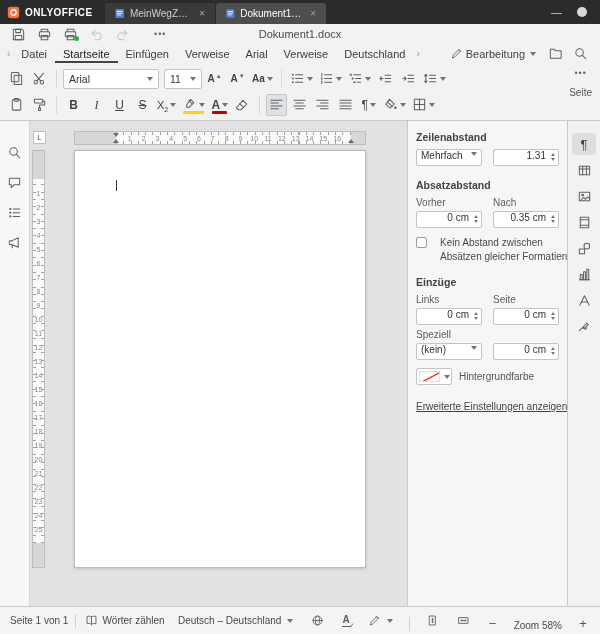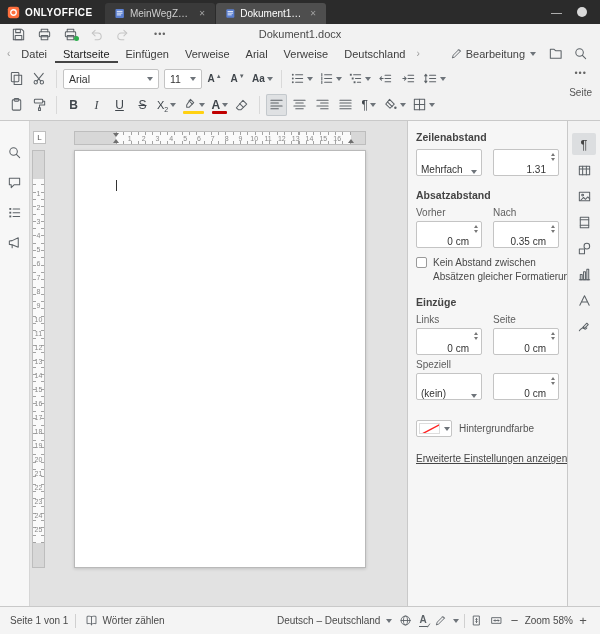--- a/index.html
+++ b/index.html
@@ -86,49 +86,49 @@
   .page{position:absolute;left:44px;top:29px;width:292px;height:418px;background:#fff;border:1px solid #b9b9b9;box-shadow:0 1px 3px rgba(0,0,0,.15)}
   .caret-line{position:absolute;left:41px;top:29px;width:1px;height:11px;background:#333}
 
   
   .panel{width:160px;background:#f6f6f6;border-left:1px solid #c9c9c9;padding:10px 8px 0 8px;flex:none;font-size:10px;color:#555}
   .p-title{font-weight:bold;font-size:10.5px;color:#444;margin:0 0 6px 0}
   .p-sec{margin-top:13px}
   .p-row{display:flex;justify-content:space-between;margin-bottom:4px}
   .p-lbls{display:flex;justify-content:space-between;margin:4px 0 3px 0;color:#5e5e5e}
   .p-lbls span{width:66px}
-  .dd,.spin{width:66px;height:27px;background:#fff;border:1px solid #c4c4c4;border-radius:2px;display:flex;align-items:flex-end;font-size:10px;color:#333;position:relative}
+  .dd,.spin{width:66px;height:17px;background:#fff;border:1px solid #c4c4c4;border-radius:2px;display:flex;align-items:flex-start;font-size:10px;color:#333;position:relative}
   .dd{justify-content:space-between;padding:0 4px}
   .spin{justify-content:flex-end;padding-right:12px}
   .sp-ar{position:absolute;right:3px;top:3px;display:flex;flex-direction:column;gap:2px}
   .sp-ar i{display:block;width:0;height:0;border:2.5px solid transparent}
   .sp-ar .up{border-bottom:3.5px solid #777;border-top:none}
   .sp-ar .dn{border-top:3.5px solid #777;border-bottom:none}
-  .cb-row{display:flex;gap:6px;margin:8px 0 0 0}
+  .cb-row{display:flex;gap:13px;margin:8px 0 0 0}
   .cb{width:11px;height:11px;border:1px solid #9a9a9a;border-radius:2px;background:#fff;flex:none;margin-top:1px}
   .cb-text div{white-space:nowrap;line-height:1.35;color:#4a4a4a}
-  .color-row{display:flex;align-items:center;gap:7px;margin-top:20px}
+  .color-row{display:flex;align-items:center;gap:7px;margin-top:8px}
   .swatch-btn{width:36px;height:17px;background:#fff;border:1px solid #c4c4c4;border-radius:2px;display:flex;align-items:center}
   .swatch{width:21px;height:11px;margin-left:2px;border:1px solid #ddd;position:relative;overflow:hidden}
   .swatch svg{position:absolute;inset:0}
   .swatch-ca{flex:1;display:flex;justify-content:center}
   .adv-link{margin-top:16px;font-size:10px;color:#444;text-decoration:underline;white-space:nowrap}
 
   
   .iconbar{width:33px;background:#f2f2f2;border-left:1px solid #c9c9c9;display:flex;flex-direction:column;align-items:center;padding-top:12px;gap:4px;flex:none}
   .ib-btn{width:24px;height:22px;display:flex;align-items:center;justify-content:center;border-radius:2px;color:#a9a9a9}
   .ib-btn.active{background:#dcdee0;color:#444}
   .ib-btn .pl{font-size:13px;line-height:1}
   .ib-btn svg *{stroke:#a9a9a9}
 
   
   .statusbar{height:28px;background:#f4f4f4;border-top:1px solid #c9c9c9;display:flex;align-items:center;padding:0 10px;font-size:10px;color:#4a4a4a;gap:7px;flex:none}
   .ssep{width:1px;height:14px;background:#d0d0d0}
   .sb-btn{display:flex;align-items:center;gap:4px;height:20px;padding:0 2px;border-radius:2px}
-  .sb-right{margin-left:auto;display:flex;align-items:center;gap:3px}
+  .sb-right{margin-left:auto;display:flex;align-items:flex-end;gap:14px}
   .zoom-btn{font-size:13px;color:#555;width:14px;text-align:center}
   .spell-a{position:relative;font-size:10px;font-weight:bold;color:#5c6267;border-bottom:1px solid #5c6267;line-height:1;padding-bottom:1px}
   .spell-a em{position:absolute;right:-5px;bottom:-3px;font-style:normal;font-size:7px;color:#5c6267}
 
   
   svg.i{width:15px;height:15px}
   svg.i *{stroke:#5c6267;fill:none;stroke-width:1.1;stroke-linecap:round;stroke-linejoin:round}
   svg.i .f{fill:#5c6267;stroke:none}
   svg.i.dis *{stroke:#c4c4c4}
   svg.i.sm{width:13px;height:13px}

